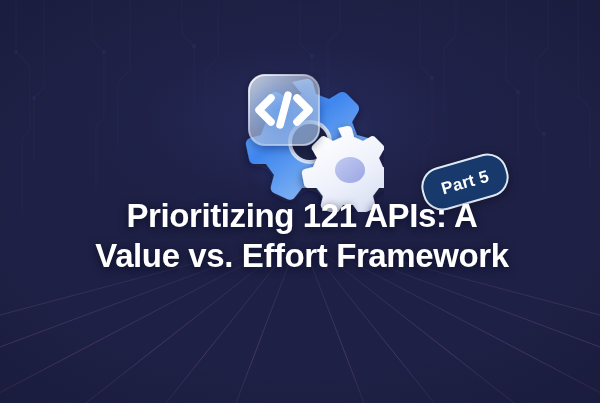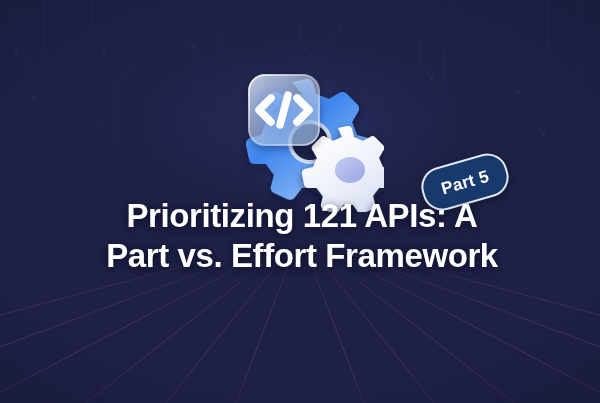--- a/index.html
+++ b/index.html
@@ -265,16 +265,16 @@
       </g>
     </svg>
   </div>
 
   <div class="part-badge">
     <span class="part-badge-label">Part 5</span>
   </div>
 
   <div class="title-block">
     <span class="title-line">Prioritizing 121 APIs: A</span>
-    <span class="title-line">Part vs. Effort Framework</span>
+    <span class="title-line">Value vs. Effort Framework</span>
   </div>
 
 </div>
 
 </body></html>

